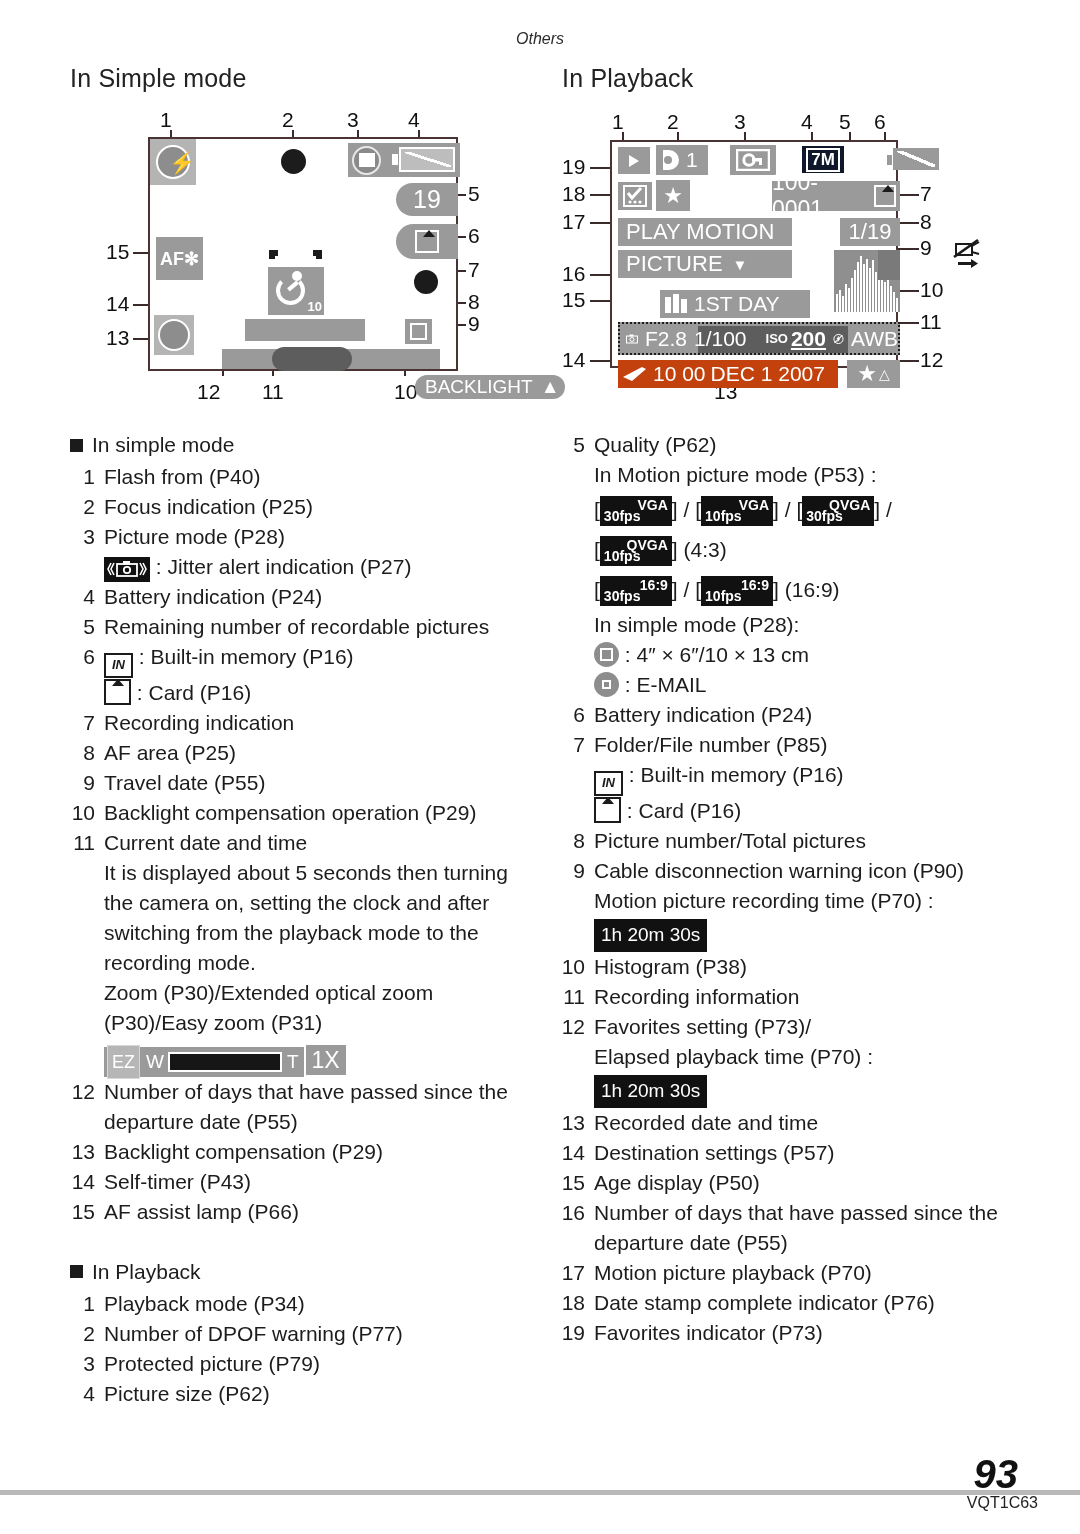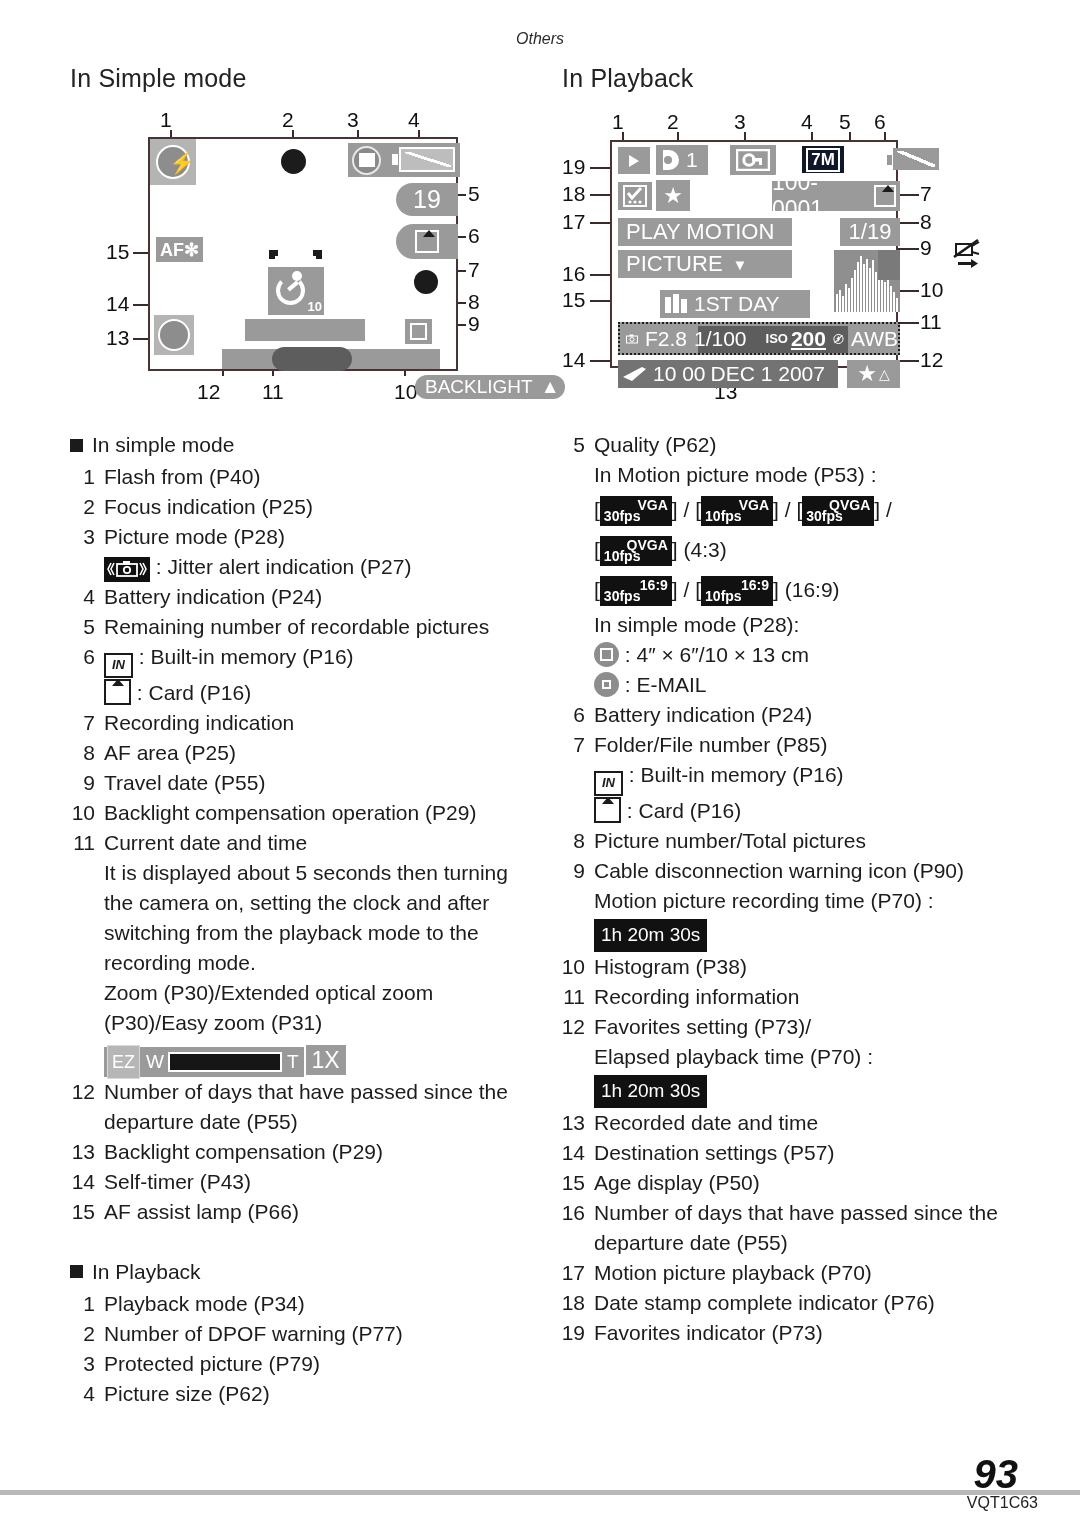--- a/index.html
+++ b/index.html
@@ -55,21 +55,21 @@
   #s-remain { position:absolute; left:246px; top:44px; width:62px; height:33px; background:#9a9a9a;
     border-radius:17px 0 0 17px; color:#fff; font-size:25px; display:flex; align-items:center; justify-content:center; }
   #s-cardbg { position:absolute; left:246px; top:85px; width:62px; height:35px; background:#9a9a9a;
     border-radius:18px 0 0 18px; display:flex; align-items:center; justify-content:center; }
   #s-recdot { position:absolute; left:264px; top:131px; width:24px; height:24px; border-radius:50%; background:#1b1b1b; }
   .afmark { position:absolute; width:9px; height:9px; }
   #s-af-tl { left:119px; top:111px; border-left:6px solid #1b1b1b; border-top:6px solid #1b1b1b; }
   #s-af-tr { left:163px; top:111px; border-right:6px solid #1b1b1b; border-top:6px solid #1b1b1b; }
   #s-af-bl { left:119px; top:150px; border-left:6px solid #1b1b1b; border-bottom:6px solid #1b1b1b; }
   #s-af-br { left:163px; top:150px; border-right:6px solid #1b1b1b; border-bottom:6px solid #1b1b1b; }
-  #s-afassist { position:absolute; left:6px; top:98px; width:47px; height:25px; background:#9a9a9a;
+  #s-afassist { position:absolute; left:6px; top:98px; width:47px; height:43px; background:#9a9a9a;
     color:#fff; font-size:18px; font-weight:bold; display:flex; align-items:center; justify-content:center; letter-spacing:0; }
   #s-selftimer { position:absolute; left:118px; top:128px; width:56px; height:48px; background:#9a9a9a; }
   #s-st-circ { position:absolute; left:8px; top:9px; width:29px; height:29px; border-radius:50%;
     border:4px solid #fff; border-top-color:transparent; }
   #s-st-dot { position:absolute; left:24px; top:4px; width:10px; height:10px; border-radius:50%; background:#fff; }
   #s-st-hand { position:absolute; left:19px; top:17px; width:12px; height:4px; background:#fff; transform:rotate(-40deg); }
   #s-st-10 { position:absolute; right:2px; bottom:1px; color:#fff; font-size:13px; font-weight:bold; }
   #s-datebar { position:absolute; left:95px; top:180px; width:120px; height:22px; background:#9a9a9a; }
   #s-travel { position:absolute; left:255px; top:180px; width:27px; height:25px; background:#9a9a9a;
     display:flex; align-items:center; justify-content:center; }
@@ -102,21 +102,21 @@
     padding-left:8px; font-size:22px; gap:10px; }
   #p-picnum { left:228px; top:76px; width:60px; height:28px; background:#9a9a9a; display:flex; align-items:center;
     justify-content:center; font-size:22px; }
   #p-histo { left:222px; top:108px; width:66px; height:62px; background:#8f8f8f; overflow:hidden; }
   #p-histo .hdark { position:absolute; right:0; top:0; width:22px; height:30px; background:#7a7a7a; }
   #p-age { left:48px; top:148px; width:150px; height:28px; background:#9a9a9a; display:flex; align-items:center;
     padding-left:4px; gap:6px; font-size:21px; }
   #p-recinfo { left:6px; top:180px; width:282px; height:33px; background:#9a9a9a; border:2px dotted #1e1e1e;
     display:flex; align-items:center; gap:7px; padding-left:6px; font-size:21px; }
   #p-recinfo .dgpart { position:absolute; left:78px; top:2px; width:150px; height:27px; background:#5d5d5d; }
-  #p-recdate { left:6px; top:218px; width:220px; height:28px; background:#737373; display:flex; align-items:center;
+  #p-recdate { left:6px; top:218px; width:220px; height:28px; background:#c2410c; display:flex; align-items:center;
     padding-left:4px; gap:5px; font-size:21px; }
   #p-favset { left:235px; top:218px; width:53px; height:28px; background:#9a9a9a; display:flex; align-items:center;
     justify-content:center; gap:2px; }
 
   
   .col { position: absolute; font-size: 21px; line-height: 30px; color: #1c1c1c; }
   #colL { left: 70px; top: 430px; width: 470px; }
   #colR { left: 560px; top: 430px; width: 480px; }
 
   .grp-title { display:flex; align-items:center; gap:9px; font-size:21px; margin: 0 0 2px 0; }

